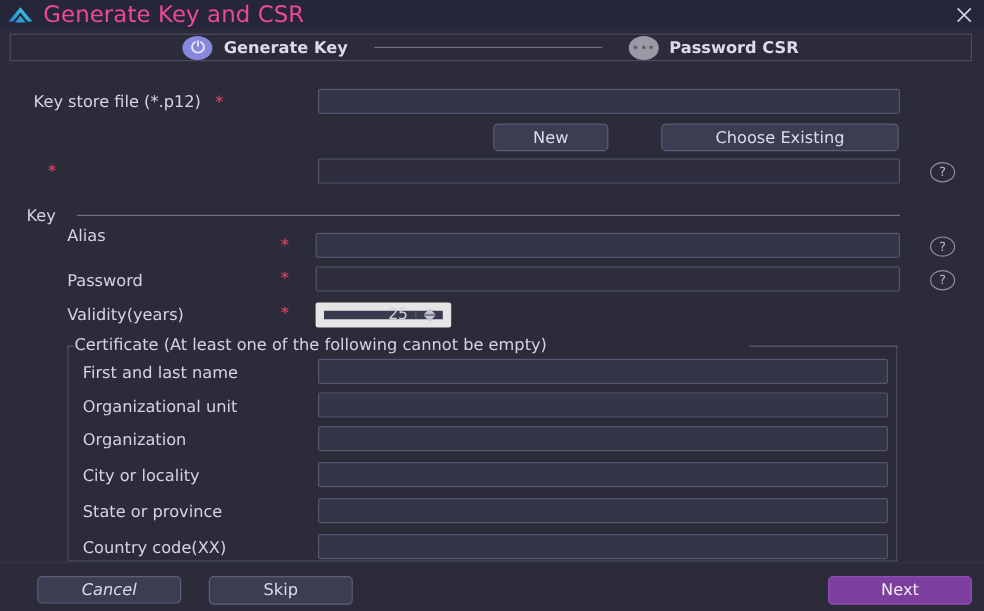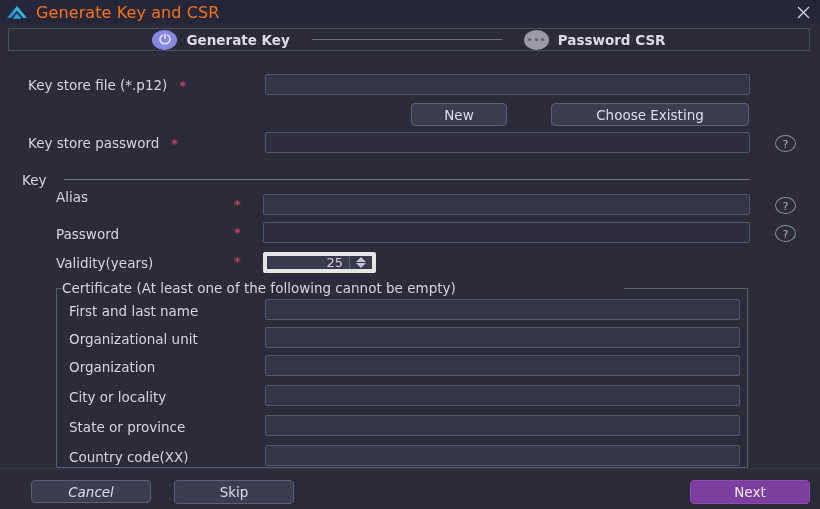--- a/index.html
+++ b/index.html
@@ -24,22 +24,22 @@
     background: #26263a;
     display: flex;
     align-items: center;
   }
   .app-logo {
     width: 26px; height: 22px;
     margin-left: 4px;
     display: flex; align-items: center; justify-content: center;
   }
   .title-text {
-    font-size: 16px;
-    color: #f97316;
+    font-size: 19px;
+    color: #ec4899;
     margin-left: 6px;
     letter-spacing: .1px;
   }
   .close-btn {
     position: absolute;
     right: 6px; top: 2px;
     width: 22px; height: 20px;
     display: flex; align-items: center; justify-content: center;
     color: #d6d6e0;
   }
@@ -166,21 +166,21 @@
     font-size: 10.5px;
     display: flex; align-items: center; justify-content: center;
     font-family: "DejaVu Sans", "Liberation Sans", sans-serif;
   }
 
   
   .spin {
     position: absolute;
     box-sizing: border-box;
     height: 21px;
-    border: 4px solid #e5e5e5;
+    border: 7px solid #e5e5e5;
     background: #3a3a4e;
     border-radius: 2px;
     display: flex;
     align-items: stretch;
   }
   .spin-val {
     flex: 1;
     display: flex; align-items: center; justify-content: flex-end;
     padding-right: 6px;
     font-size: 13px;
@@ -261,21 +261,20 @@
 <div class="row" style="left:28px; top:74px;">
   <span class="lbl">Key store file (*.p12)</span>
   <span class="req" style="margin-left:12px;">*</span>
 </div>
 <input class="fld" type="text" style="position: absolute; left: 265px; top: 74px; width: 485px;" value="">
 
 <div class="btn" style="position:absolute; left:411px; top:103px; width:96px;">New</div>
 <div class="btn" style="position:absolute; left:551px; top:103px; width:198px;">Choose Existing</div>
 
 <div class="row" style="left:28px; top:132px;">
-  <span class="lbl">Key store password</span>
   <span class="req" style="margin-left:12px;">*</span>
 </div>
 <input class="fld dark" type="password" style="position: absolute; left: 265px; top: 132px; width: 485px;" value="">
 <div class="help" style="left:775px; top:135px;">?</div>
 
 <div class="group-title" style="left:22px; top:172px;">Key</div>
 <div class="group-line" style="left:64px; top:179px; width:686px;"></div>
 
 <div class="row" style="left:56px; top:186px;">
   <span class="lbl">Alias</span>

